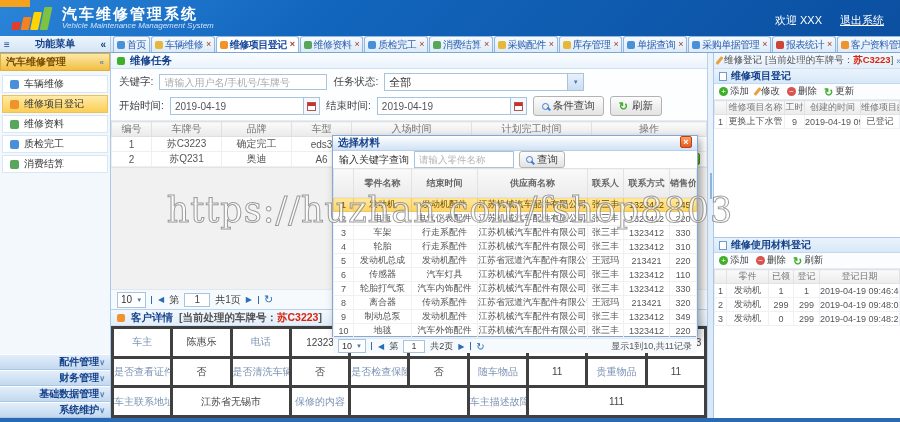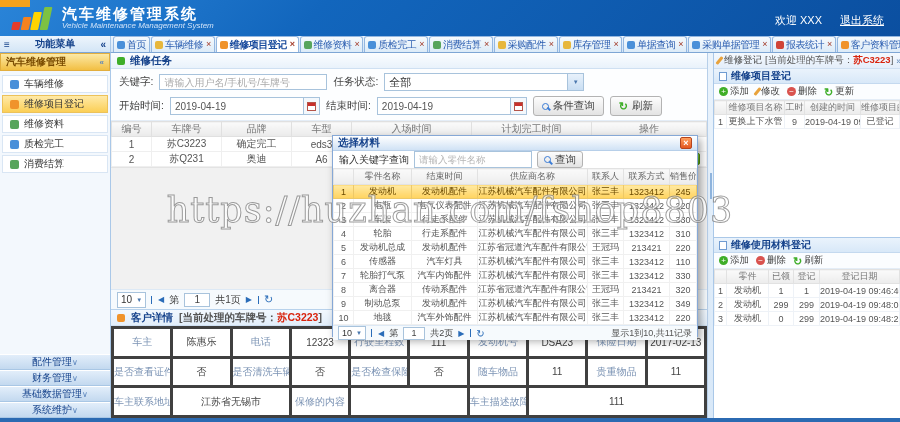--- a/index.html
+++ b/index.html
@@ -35,21 +35,21 @@
   .footer{height:4px;background:#2b6ab2}
 
   
   .sidebar{width:111px;border-right:1px solid #aac8e8;background:#f3f8fd;display:flex;flex-direction:column}
   .acc-head{height:17px;background:linear-gradient(#fce9a6,#f2bf43);border:1px solid #e2ae3e;color:#7a4b00;font-weight:bold;display:flex;align-items:center;justify-content:space-between;padding:8px 5px;font-size:10px}
   .menu{padding:4px 2px 0 2px}
   .mitem{height:18px;display:flex;align-items:center;gap:5px;padding:0 7px;background:#fff;border:1px solid #d9e6f4;margin-bottom:2px;color:#333;font-size:10px;cursor:pointer}
   .mitem.active{background:linear-gradient(#ffeaa8,#fbcf56);border:1px solid #ecc25a}
   .micon{width:9px;height:9px;border-radius:2px;flex:none}
   .spacer{flex:1}
-  .acc-bar{height:16px;background:linear-gradient(#e2eefa,#c3d9ef);border-top:1px solid #fff;border-bottom:1px solid #a9c7e5;color:#15428b;display:flex;align-items:center;justify-content:center;padding:0 5px;font-weight:normal;font-size:10px;cursor:pointer}
+  .acc-bar{height:16px;background:linear-gradient(#e2eefa,#c3d9ef);border-top:1px solid #fff;border-bottom:1px solid #a9c7e5;color:#15428b;display:flex;align-items:center;justify-content:flex-end;padding:0 5px;font-weight:bold;font-size:10px;cursor:pointer}
   .chev{font-size:8px;color:#5c86bd}
 
   
   .main{flex:1;display:flex;flex-direction:column;background:#fff;min-width:0}
   .panel-hd{height:16px;display:flex;align-items:center;gap:5px;padding:0 6px;background:linear-gradient(#fbfdff,#e9f2fb);border-bottom:1px solid #cfe0f2;color:#15428b;font-weight:bold;font-size:10.5px}
   .ic-task{width:8px;height:8px;background:#3fae29;border-radius:2px}
   .filters{padding:4px 8px;display:flex;flex-direction:column;gap:5px;border-bottom:1px solid #e4edf7;background:#fdfeff}
   .frow{display:flex;align-items:center;gap:6px}
   .flabel{color:#444;font-size:10.5px}
   .tinput{height:16px;border:1px solid #a8c3dc;padding:0 4px;font-size:10px;width:168px;color:#555;font-family:"Liberation Sans",sans-serif}
@@ -109,28 +109,28 @@
   .tool{display:inline-flex;align-items:center;gap:2px;cursor:pointer}
   .ic-cir{display:inline-flex;width:9px;height:9px;border-radius:50%;color:#fff;font-size:8px;line-height:9px;justify-content:center;align-items:center;flex:none}
   .green{background:#3fae29}.red{background:#d9534f}
   .ic-pen{display:inline-block;width:3px;height:9px;background:#e8a33d;border-radius:1px;transform:rotate(40deg);flex:none}
   .rp-table{width:100%;font-size:9px;table-layout:fixed}
   .rp-table th{background:linear-gradient(#fafafa,#ececec);border:1px solid #e2e2e2;color:#777;height:13px;font-weight:normal;overflow:hidden;white-space:nowrap}
   .rp-table td{border:1px solid #eef2f7;text-align:center;height:13px;color:#555;overflow:hidden;white-space:nowrap}
 
   
   .modal{position:absolute;left:332px;top:135px;width:366px;height:202px;background:#fff;border:1px solid #86a8d6;box-shadow:3px 4px 8px rgba(0,0,0,.35);z-index:40;display:flex;flex-direction:column}
-  .modal-hd{height:17px;background:linear-gradient(#ffffff,#d0e2f5);border-bottom:1px solid #b7cfe9;display:flex;align-items:center;justify-content:space-between;padding:0 5px;color:#15428b;font-weight:bold;font-size:10.5px}
+  .modal-hd{height:17px;background:linear-gradient(#ffffff,#d0e2f5);border-bottom:1px solid #b7cfe9;display:flex;align-items:flex-start;justify-content:space-between;padding:0 5px;color:#15428b;font-weight:bold;font-size:10.5px}
   .modal-close{width:12px;height:12px;background:linear-gradient(#ff9f5e,#e4561f);border:1px solid #b5441d;border-radius:2px;color:#fff;font-size:9px;line-height:10px;text-align:center;cursor:pointer}
   .modal-search{height:23px;display:flex;align-items:center;gap:5px;padding:0 6px;font-size:10px;color:#333}
-  .minput{width:118px;height:17px;border:1px solid #a8c3dc;padding:0 4px;font-size:9.5px;color:#555;font-family:"Liberation Sans",sans-serif}
+  .minput{width:100px;height:17px;border:1px solid #a8c3dc;padding:0 4px;font-size:9.5px;color:#555;font-family:"Liberation Sans",sans-serif}
   .minput::placeholder{color:#b5b5b5}
   .sbtn{height:17px;padding:0 6px}
   .modal-table{width:100%;font-size:9px;table-layout:fixed}
-  .modal-table th{background:linear-gradient(#fafafa,#ececec);border:1px solid #e2e2e2;color:#666;height:16px;font-weight:normal;overflow:hidden;white-space:nowrap}
+  .modal-table th{background:linear-gradient(#fafafa,#ececec);border:1px solid #e2e2e2;color:#666;height:29px;font-weight:bold;overflow:hidden;white-space:nowrap}
   .modal-table td{border:1px solid #f0f0f0;text-align:center;height:13px;color:#555;overflow:hidden;white-space:nowrap}
   .modal-table tr{cursor:pointer}
   .sel-row td{background:linear-gradient(#ffe9a2,#ffd35e);border-color:#ecc868;color:#6b4a00}
   .modal-pager{height:18px;margin-top:auto;display:flex;align-items:center;gap:5px;padding:0 5px;background:#f6fafd;border-top:1px solid #dde9f5;color:#2a6cb8;font-size:9px}
   .modal-pager .pginput{width:22px;height:13px;font-size:9px}
   .modal-pager .psize{height:14px}
 
   
   .watermark{position:absolute;left:0;right:0;top:190px;text-align:center;font-size:35px;font-family:"DejaVu Serif",serif;color:rgba(255,255,255,0.4);-webkit-text-stroke:1px rgba(105,105,105,0.65);text-shadow:0 0 2px rgba(255,255,255,.6);letter-spacing:1px;z-index:60;pointer-events:none;white-space:nowrap}
 </style>

